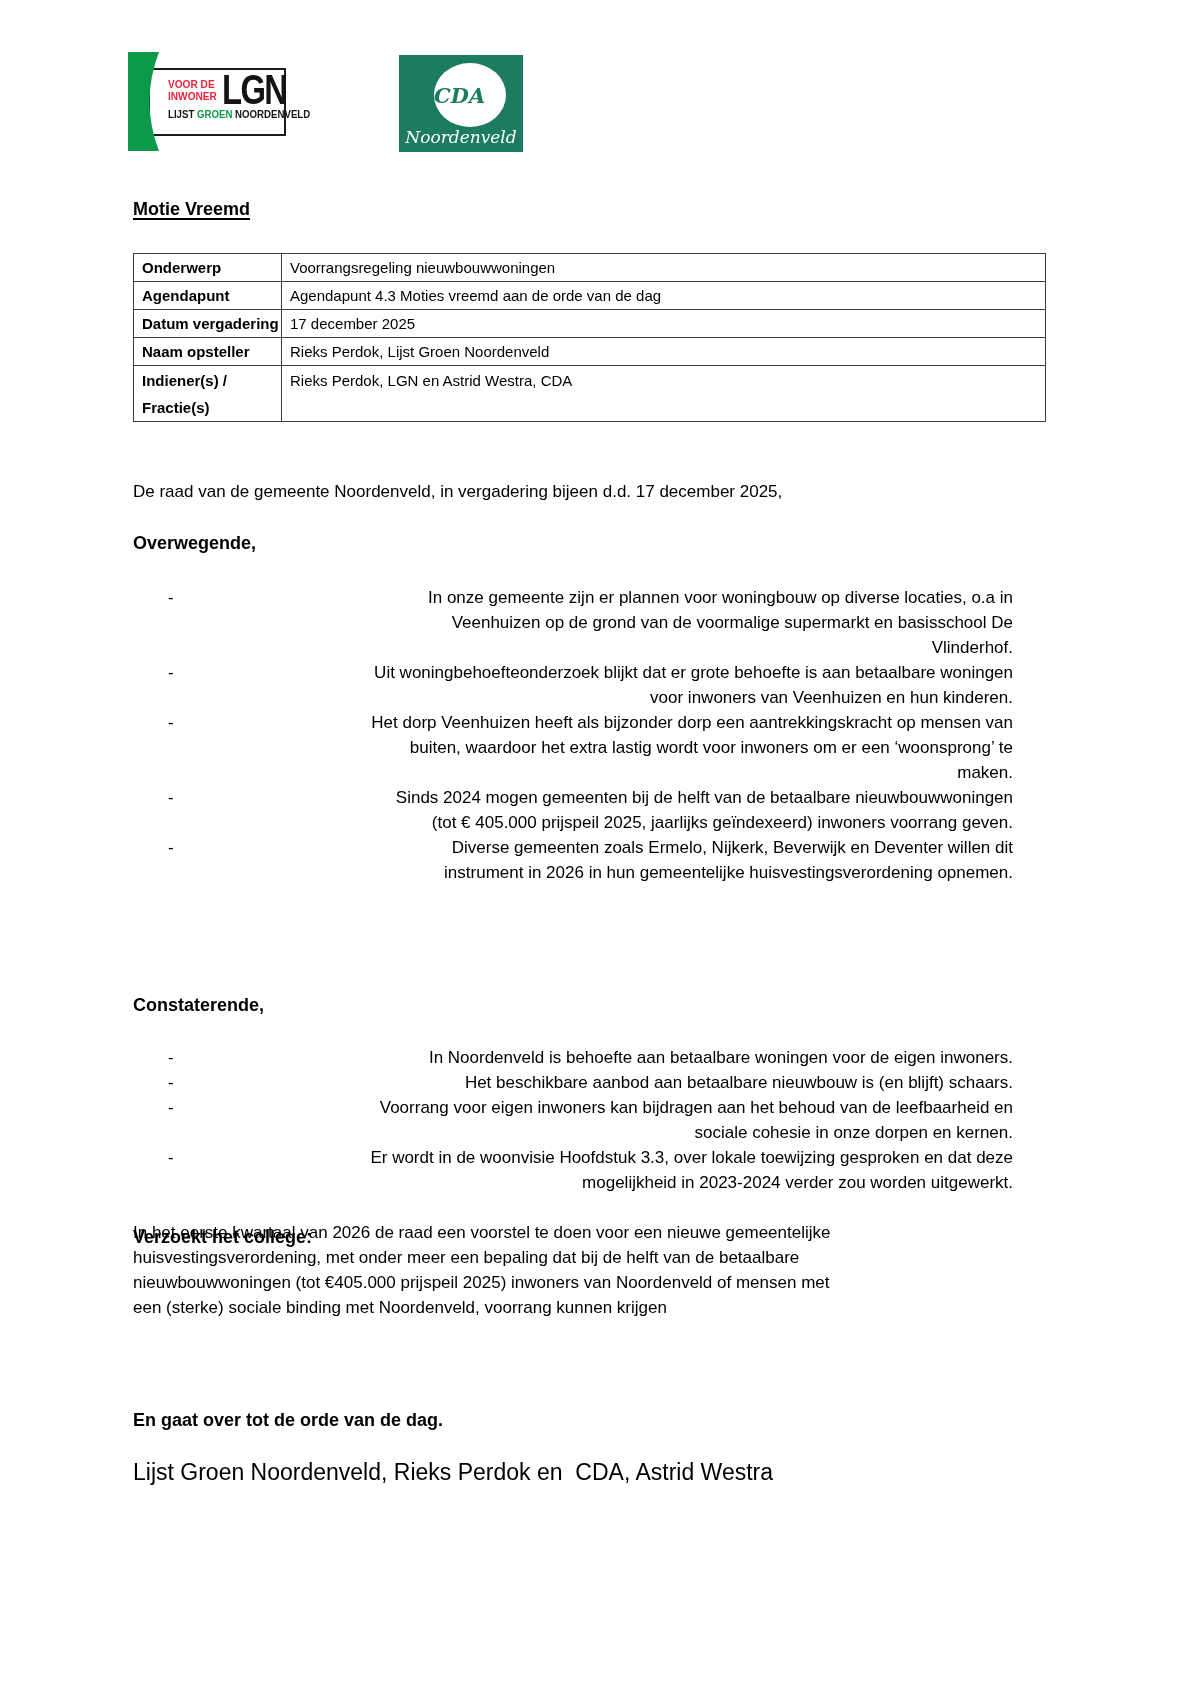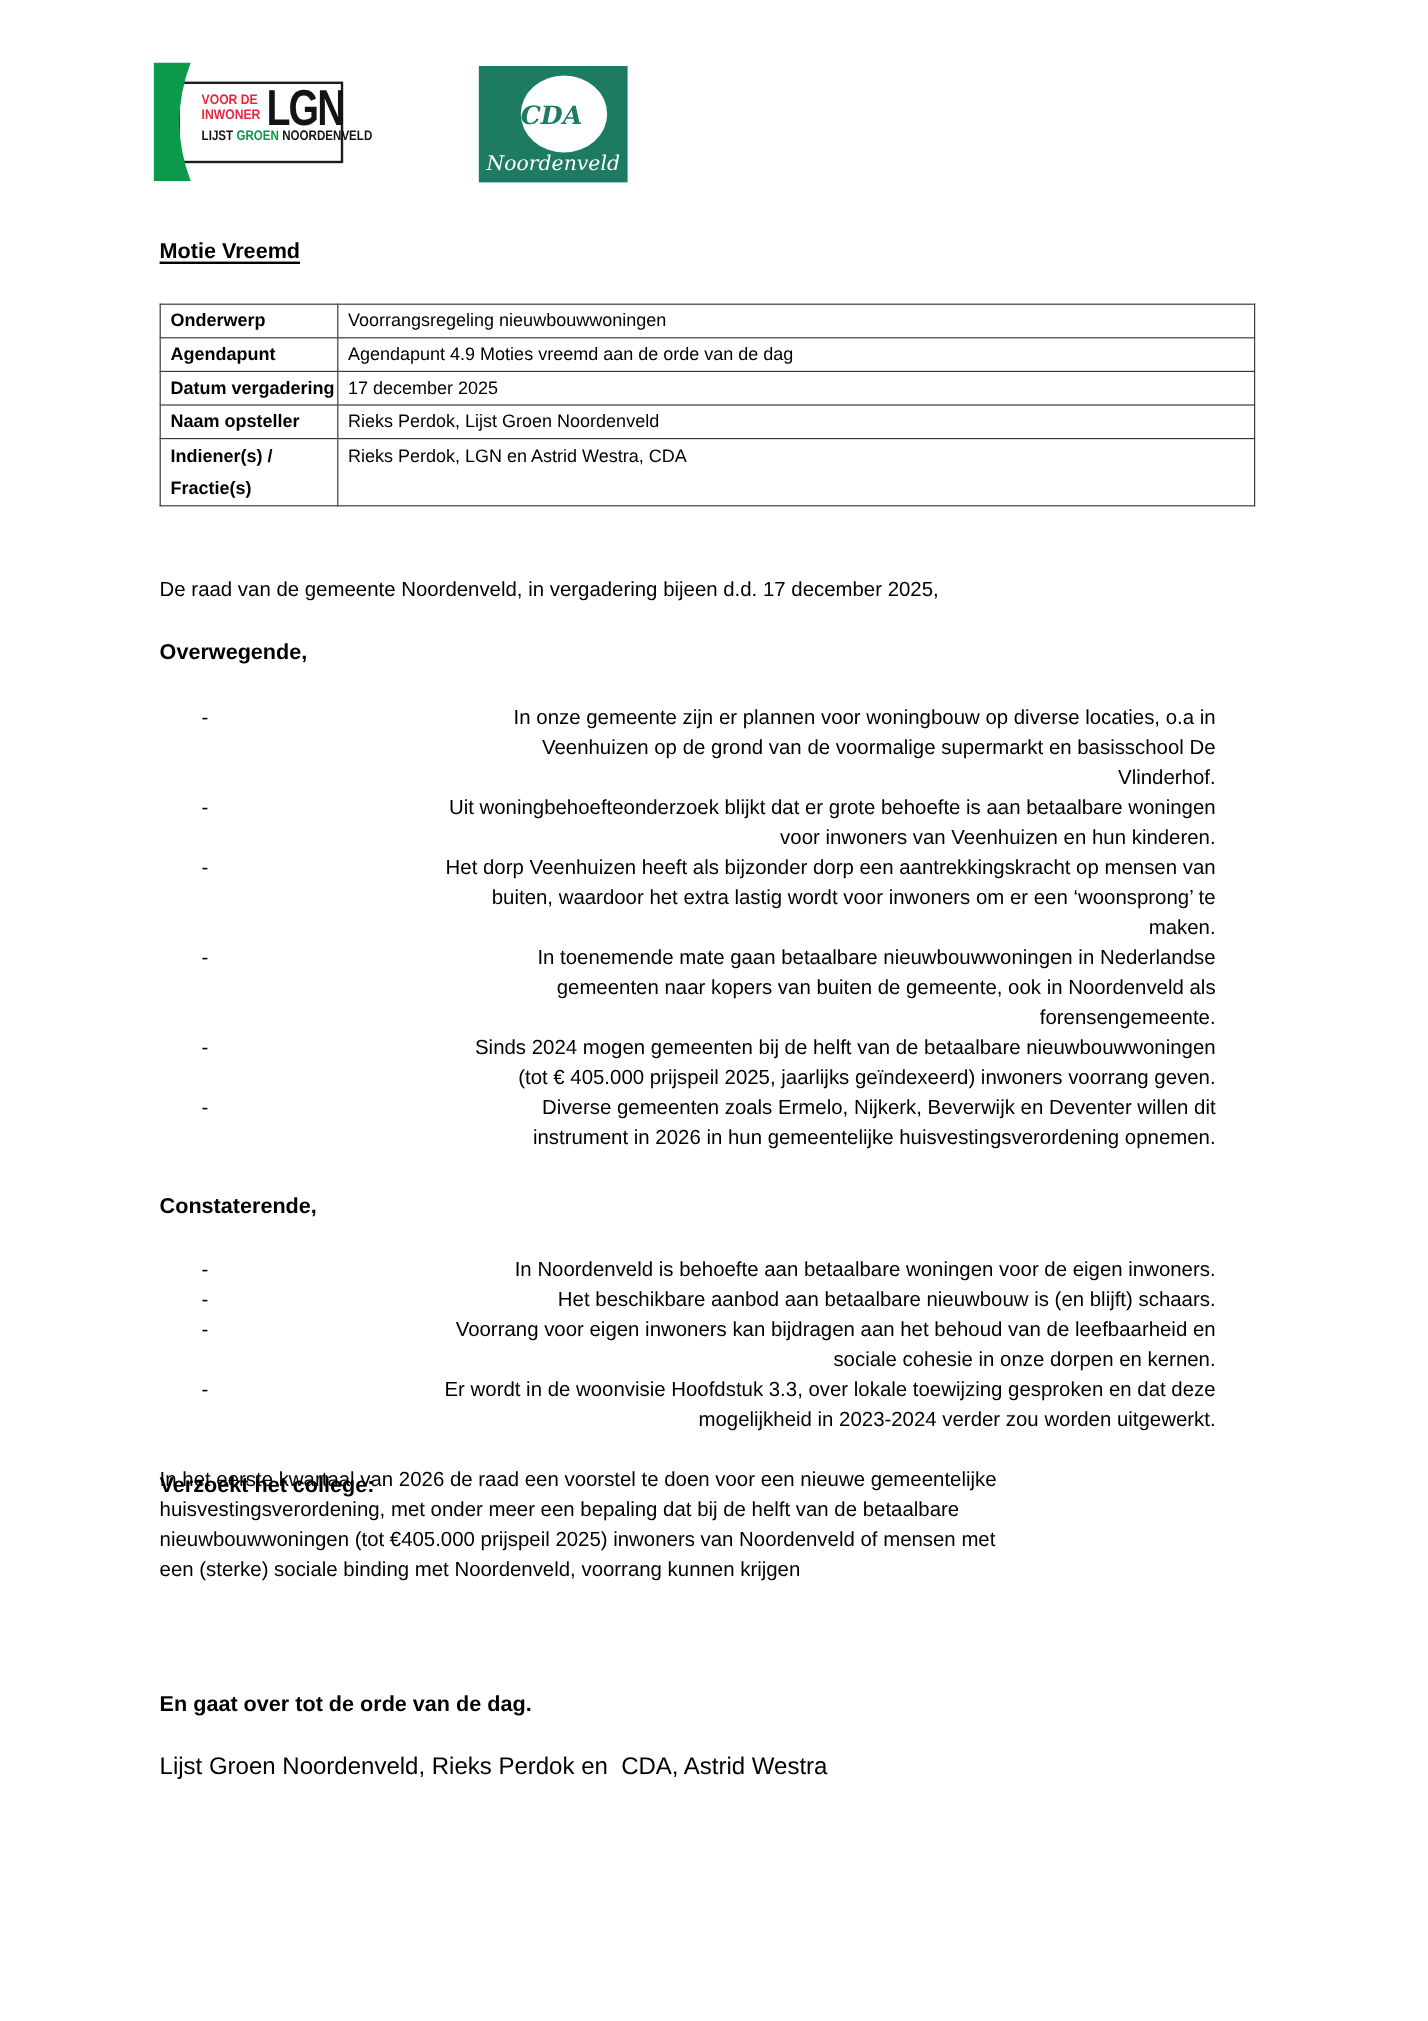--- a/index.html
+++ b/index.html
@@ -83,21 +83,21 @@
   ul.dash-list { position: absolute; left: 133px; width: 880px; list-style: none; }
   ul.dash-list li {
     position: relative; padding-left: 67px;
     font-size: 17px; line-height: 25px; text-align: right;
   }
   ul.dash-list li::before {
     content: "-"; position: absolute; left: 35px; top: 0;
   }
   ul.dash-list .li-text { white-space: pre-line; }
 
-  .signature { font-size: 20px; line-height: 25px; white-space: pre-wrap; }
+  .signature { font-size: 23px; line-height: 25px; white-space: pre-wrap; }
 </style>
 </head>
 <body>
 
 <div class="abs lgn-logo">
   <div class="lgn-box"></div>
   <svg class="lgn-swoosh" width="36" height="99" viewBox="0 0 36 99">
     <path d="M0,0 L31,0 Q12,49.5 31,99 L0,99 Z" fill="#0b9a49"></path>
   </svg>
   <div class="lgn-content">
@@ -130,21 +130,21 @@
       <col class="c1">
       <col>
     </colgroup>
   <tbody>
     <tr>
       <td class="lbl">Onderwerp</td>
       <td>Voorrangsregeling nieuwbouwwoningen</td>
     </tr>
     <tr>
       <td class="lbl">Agendapunt</td>
-      <td>Agendapunt 4.9 Moties vreemd aan de orde van de dag</td>
+      <td>Agendapunt 4.3 Moties vreemd aan de orde van de dag</td>
     </tr>
     <tr>
       <td class="lbl">Datum vergadering</td>
       <td>17 december 2025</td>
     </tr>
     <tr>
       <td class="lbl">Naam opsteller</td>
       <td>Rieks Perdok, Lijst Groen Noordenveld</td>
     </tr>
     <tr class="tall">
@@ -161,23 +161,20 @@
 
 <ul class="dash-list" style="top:585px;">
   <li><span class="li-text">In onze gemeente zijn er plannen voor woningbouw op diverse locaties, o.a in
 Veenhuizen op de grond van de voormalige supermarkt en basisschool De
 Vlinderhof.</span></li>
   <li><span class="li-text">Uit woningbehoefteonderzoek blijkt dat er grote behoefte is aan betaalbare woningen
 voor inwoners van Veenhuizen en hun kinderen.</span></li>
   <li><span class="li-text">Het dorp Veenhuizen heeft als bijzonder dorp een aantrekkingskracht op mensen van
 buiten, waardoor het extra lastig wordt voor inwoners om er een ‘woonsprong’ te
 maken.</span></li>
-  <li><span class="li-text">In toenemende mate gaan betaalbare nieuwbouwwoningen in Nederlandse
-gemeenten naar kopers van buiten de gemeente, ook in Noordenveld als
-forensengemeente.</span></li>
   <li><span class="li-text">Sinds 2024 mogen gemeenten bij de helft van de betaalbare nieuwbouwwoningen
 (tot € 405.000 prijspeil 2025, jaarlijks geïndexeerd) inwoners voorrang geven.</span></li>
   <li><span class="li-text">Diverse gemeenten zoals Ermelo, Nijkerk, Beverwijk en Deventer willen dit
 instrument in 2026 in hun gemeentelijke huisvestingsverordening opnemen.</span></li>
 </ul>
 
 <div class="abs heading" style="left:133px; top:993px;">Constaterende,</div>
 
 <ul class="dash-list" style="top:1045px;">
   <li><span class="li-text">In Noordenveld is behoefte aan betaalbare woningen voor de eigen inwoners.</span></li>

